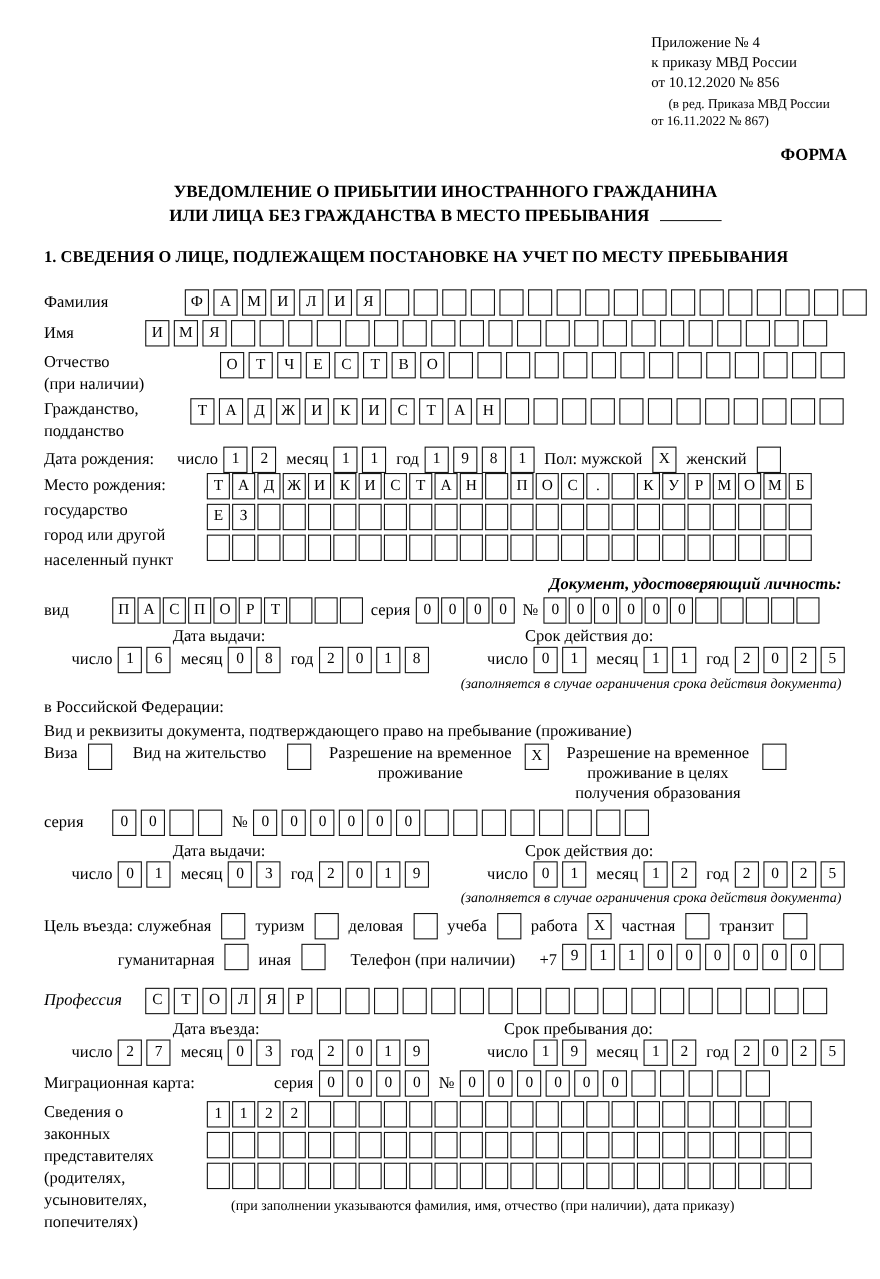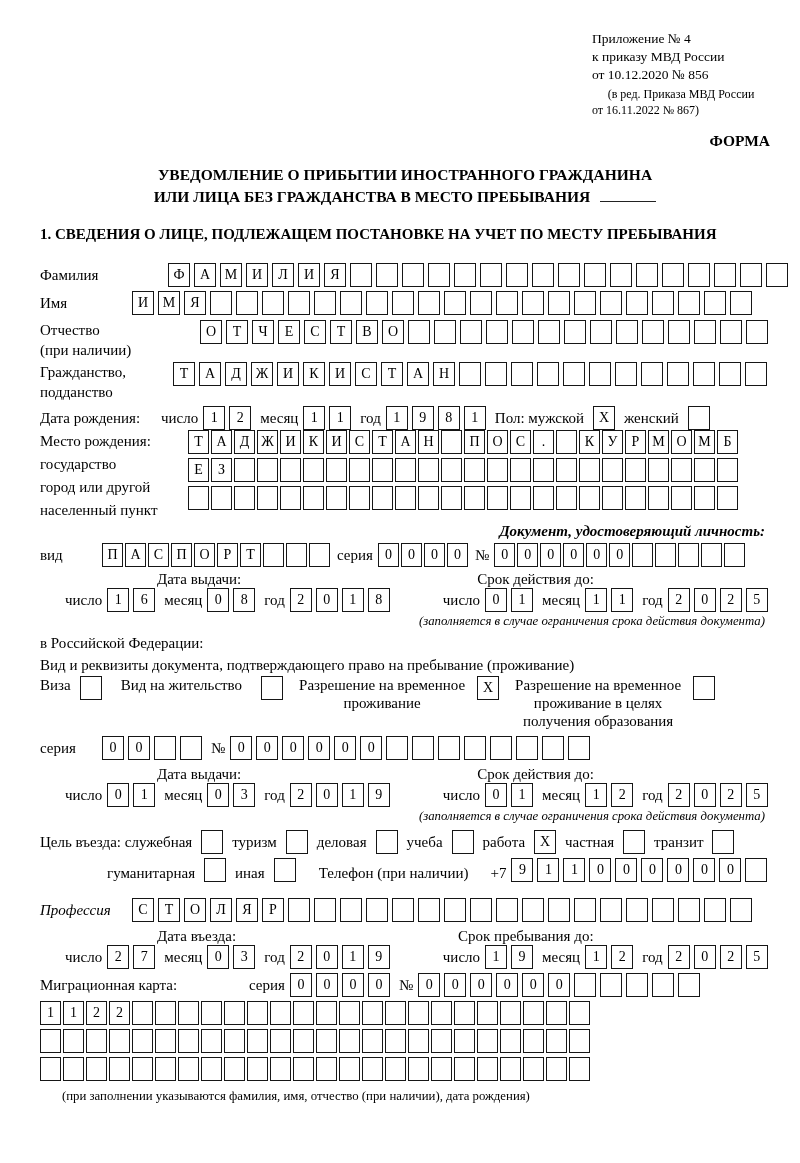--- a/index.html
+++ b/index.html
@@ -623,20 +623,28 @@
           <span class="box">0</span>
           <span class="box">0</span>
           <span class="box"></span>
           <span class="box"></span>
           <span class="box"></span>
           <span class="box"></span>
           <span class="box"></span>
         </span>
       </div>
       <div class="frow top tight" style="margin-bottom: 0px;">
+        <div class="lbl" style="width: 148px; line-height: 20px;">
+          <div>Сведения о</div>
+          <div>законных</div>
+          <div>представителях</div>
+          <div>(родителях,</div>
+          <div>усыновителях,</div>
+          <div>попечителях)</div>
+        </div>
         <div class="col">
           <span class="boxes">
             <span class="box">1</span>
             <span class="box">1</span>
             <span class="box">2</span>
             <span class="box">2</span>
             <span class="box"></span>
             <span class="box"></span>
             <span class="box"></span>
             <span class="box"></span>
@@ -702,18 +710,18 @@
             <span class="box"></span>
             <span class="box"></span>
             <span class="box"></span>
             <span class="box"></span>
             <span class="box"></span>
             <span class="box"></span>
             <span class="box"></span>
             <span class="box"></span>
             <span class="box"></span>
           </span>
-          <div class="txt small note">(при заполнении указываются фамилия, имя, отчество (при наличии), дата рождения)</div>
+          <div class="txt small note">(при заполнении указываются фамилия, имя, отчество (при наличии), дата приказу)</div>
         </div>
       </div>
     </div>
 
 </div>
 
 </body></html>

